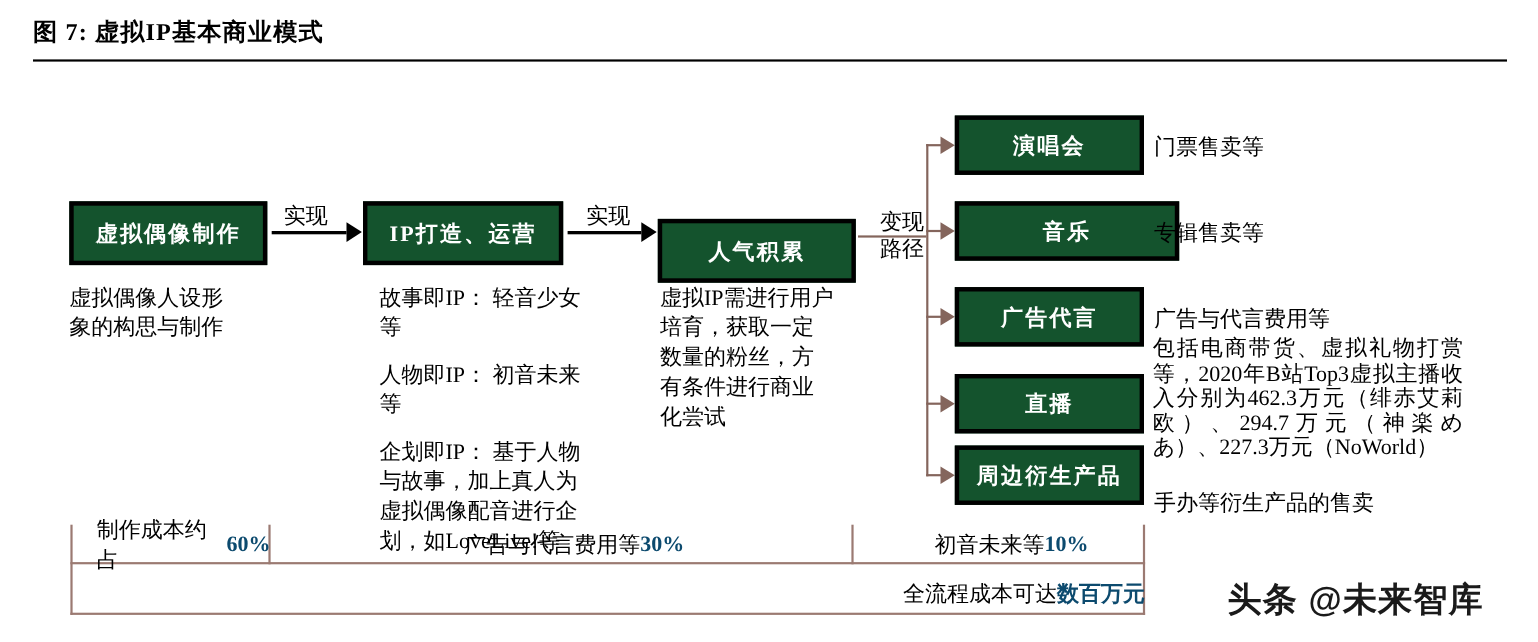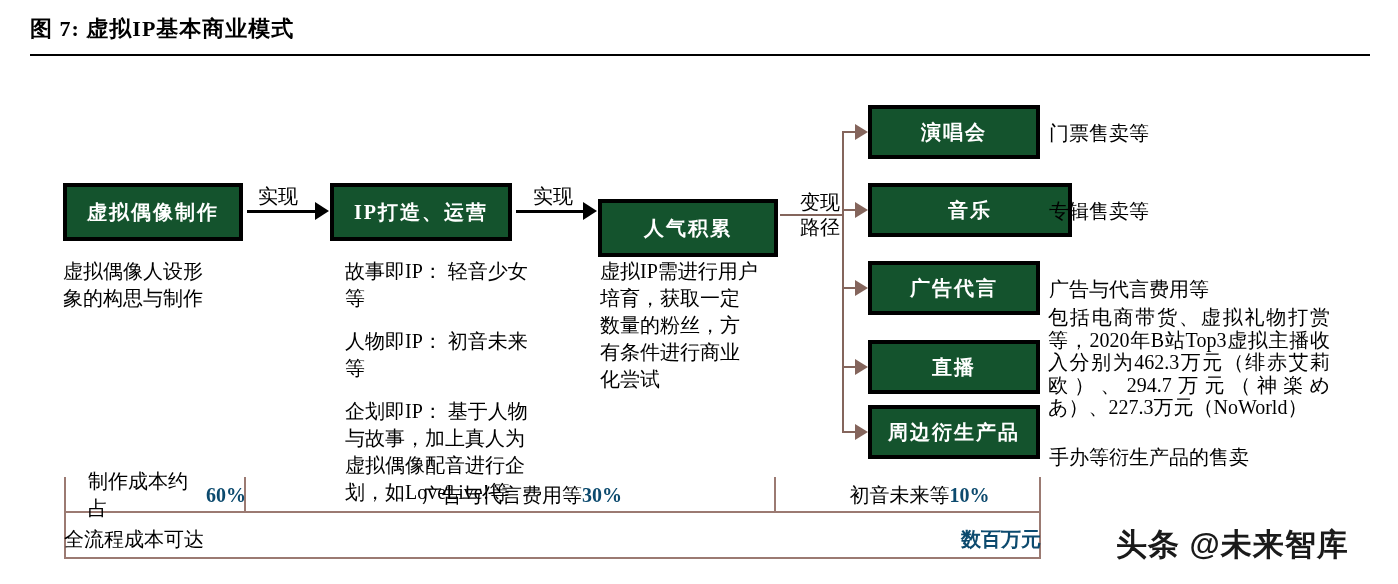--- a/index.html
+++ b/index.html
@@ -71,21 +71,21 @@
   .cost-cell {
     position: absolute;
     top: 480px; height: 30px;
     display: flex; align-items: center; justify-content: center;
     font-size: 20px;
     padding-left: 24px;
   }
   .cost-total {
     position: absolute;
     top: 524px; height: 30px;
-    display: flex; align-items: center; justify-content: space-between;
+    display: flex; align-items: center; justify-content: flex-end;
     font-size: 20px;
     font-family: Liberation Serif, serif;
   }
   .accent { color: #0c4a6e; font-weight: bold; }
   .watermark {
     position: absolute;
     left: 1116px; top: 524px;
     font-size: 31px;
     font-weight: bold;
     color: #1a1a1a;

